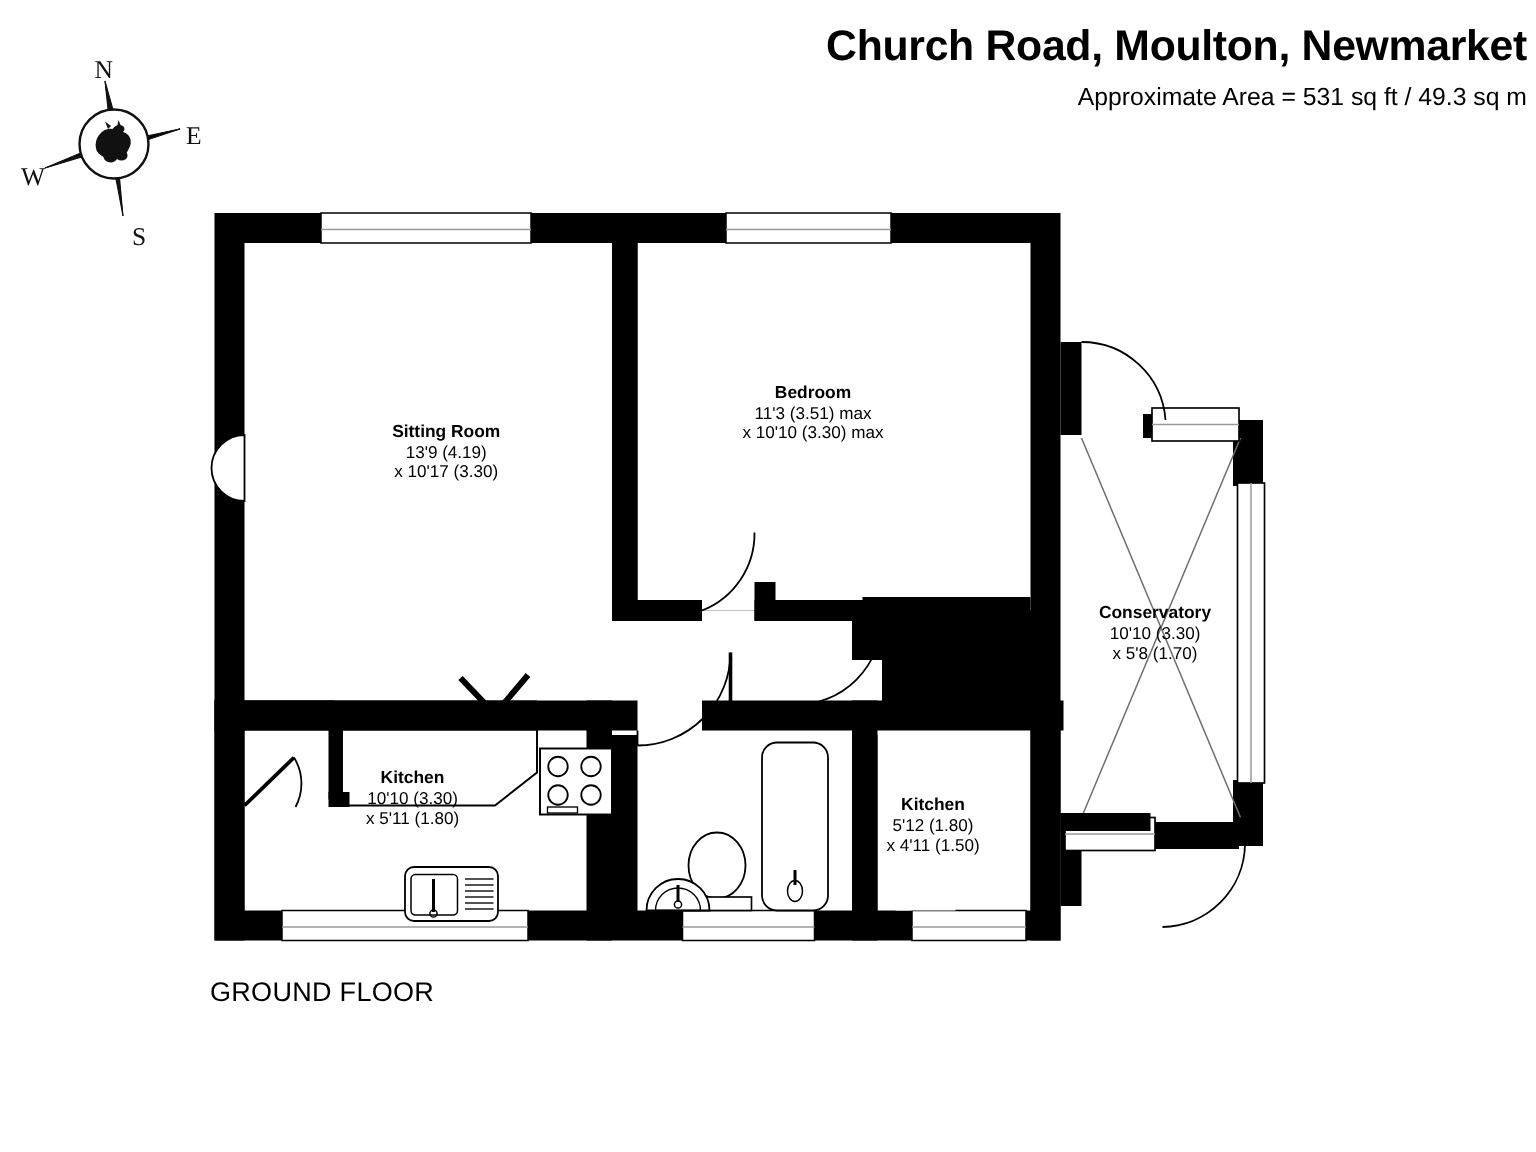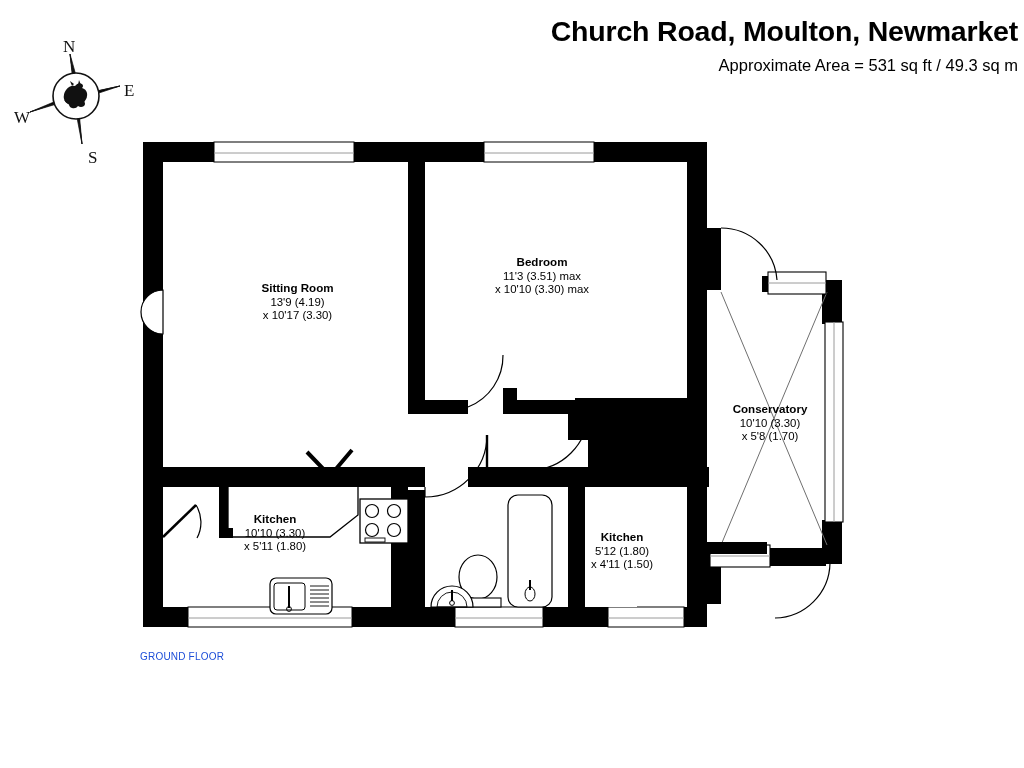--- a/index.html
+++ b/index.html
@@ -62,23 +62,23 @@
     top: 0;
     width: 1024px;
     height: 768px;
   }
 
   
   #floor-label {
     position: absolute;
     left: 140px;
     top: 651px;
-    font-size: 10px;
+    font-size: 18px;
     letter-spacing: 0.2px;
-    color: #1d4ed8;
+    color: #000000;
   }
 
   
   #footer {
     position: absolute;
     left: 0;
     top: 697px;
     width: 1024px;
     height: 60px;
   }

